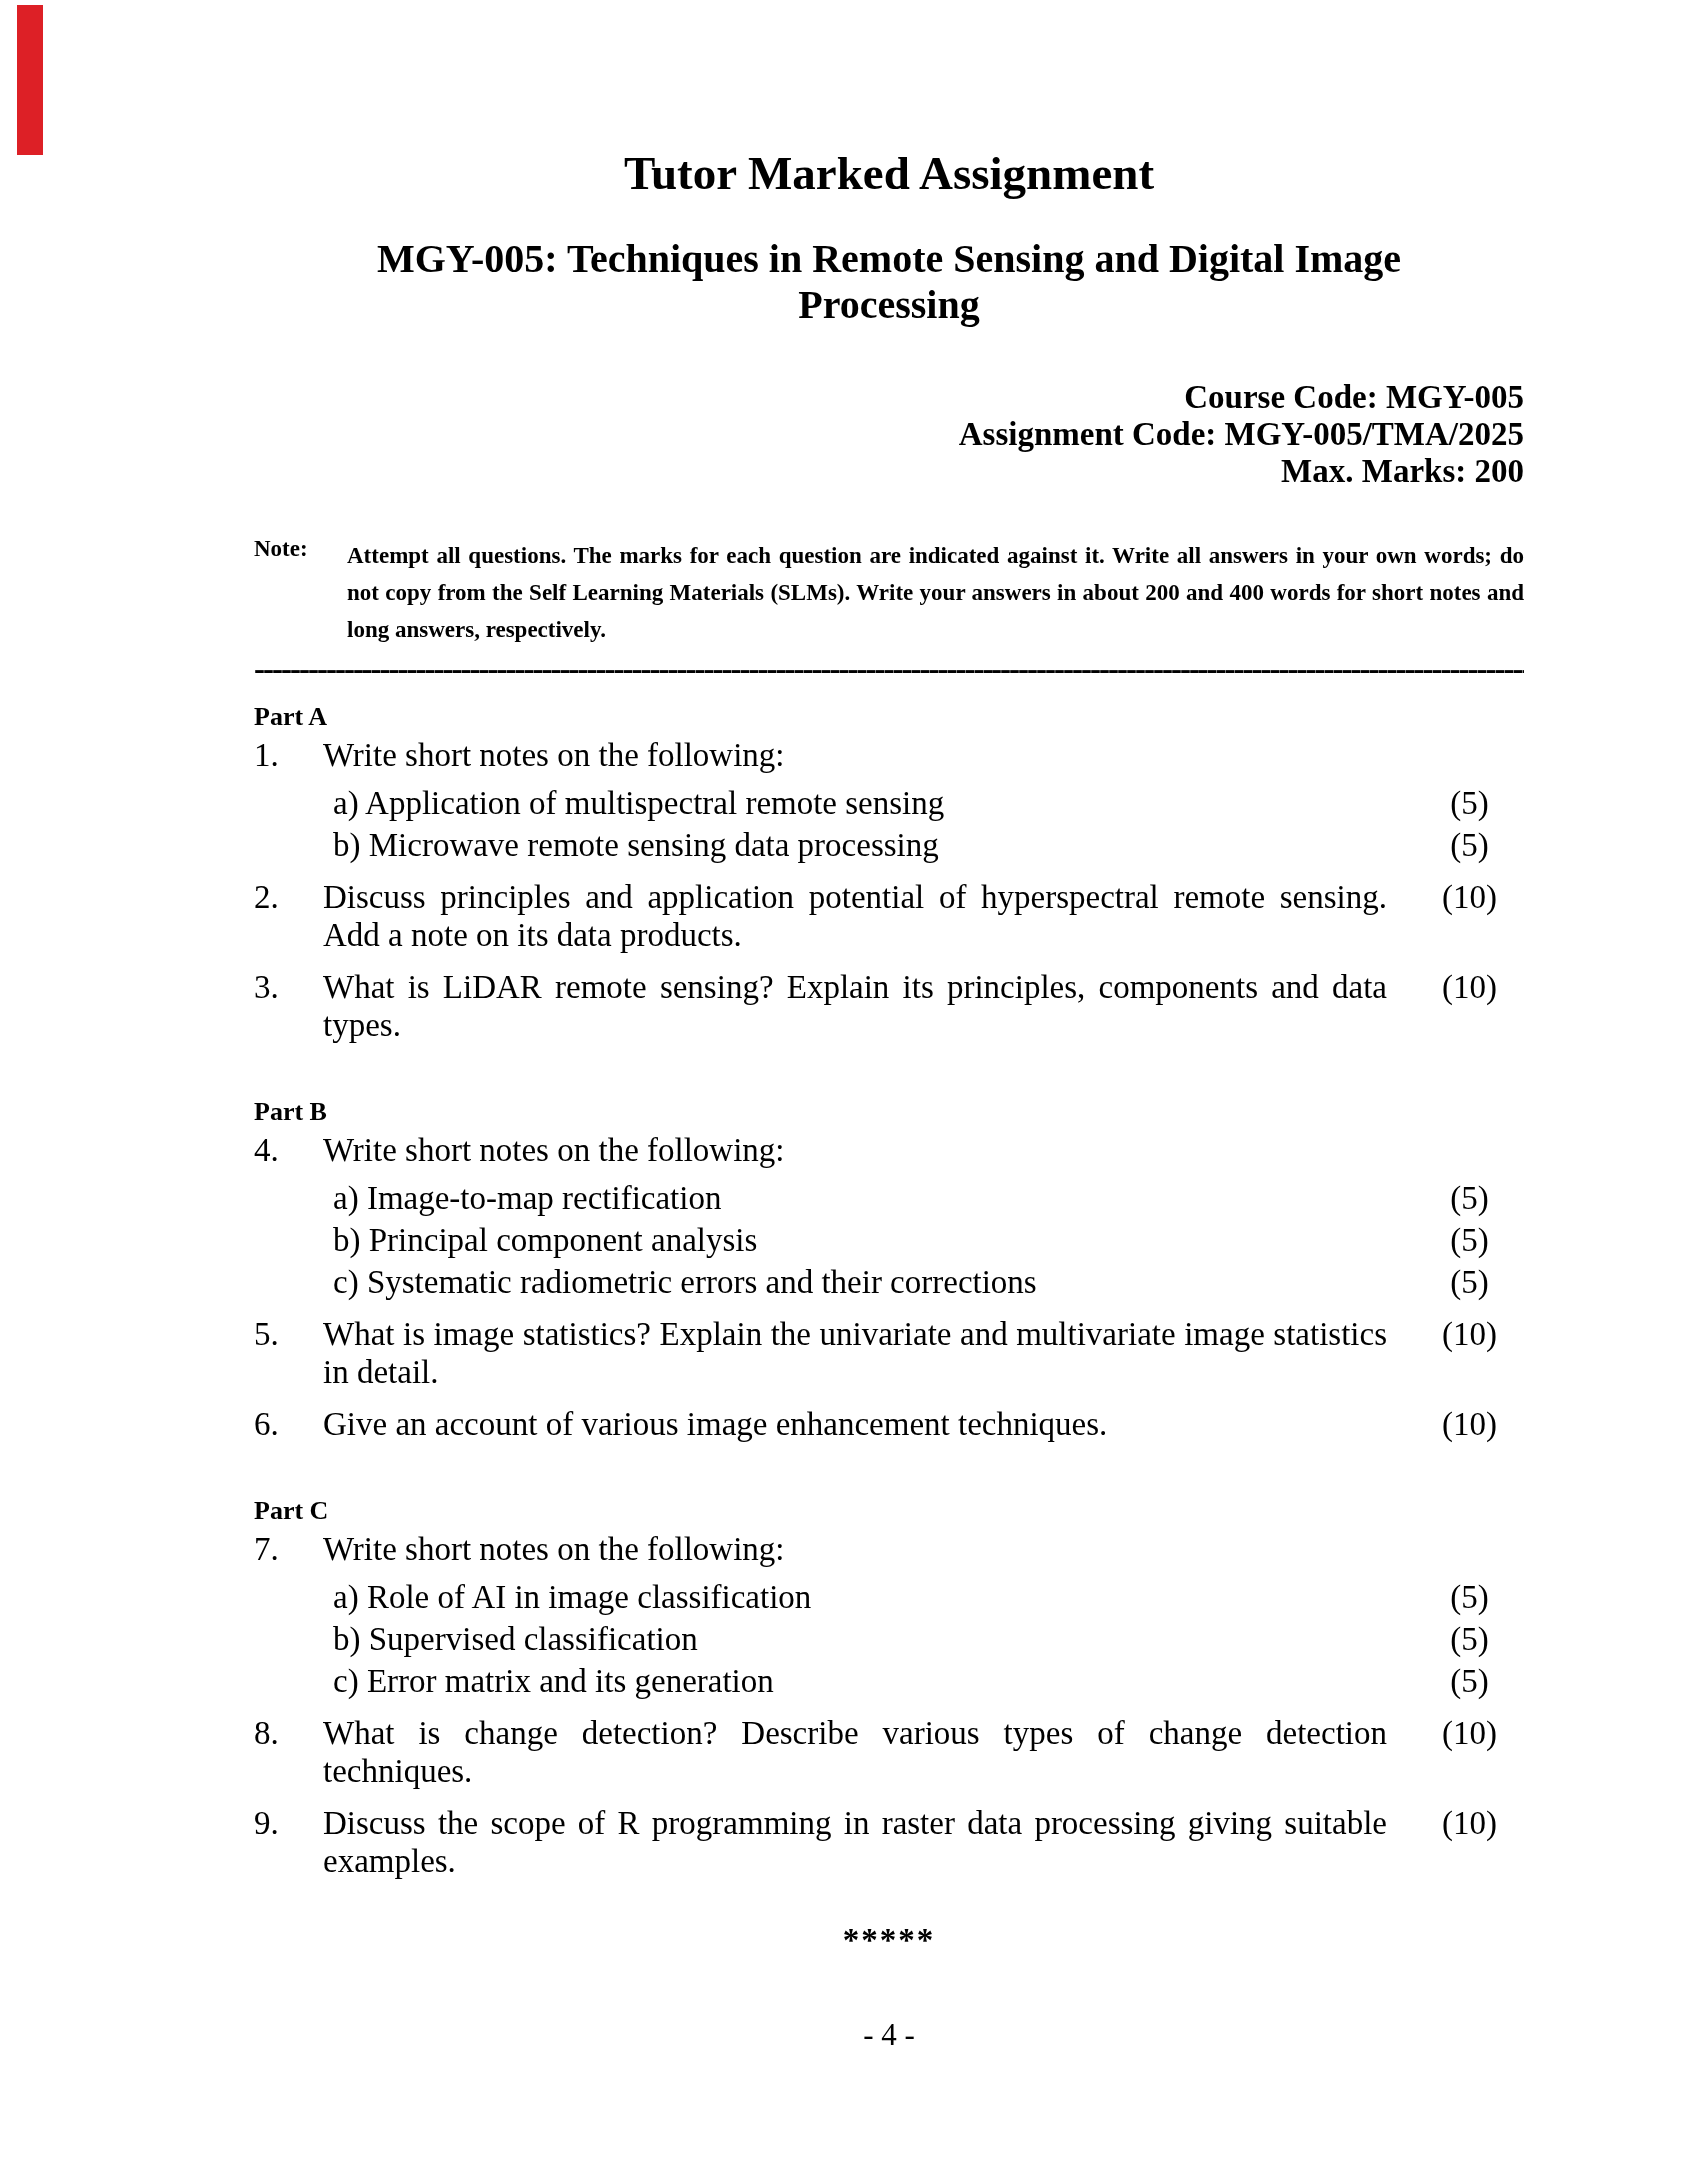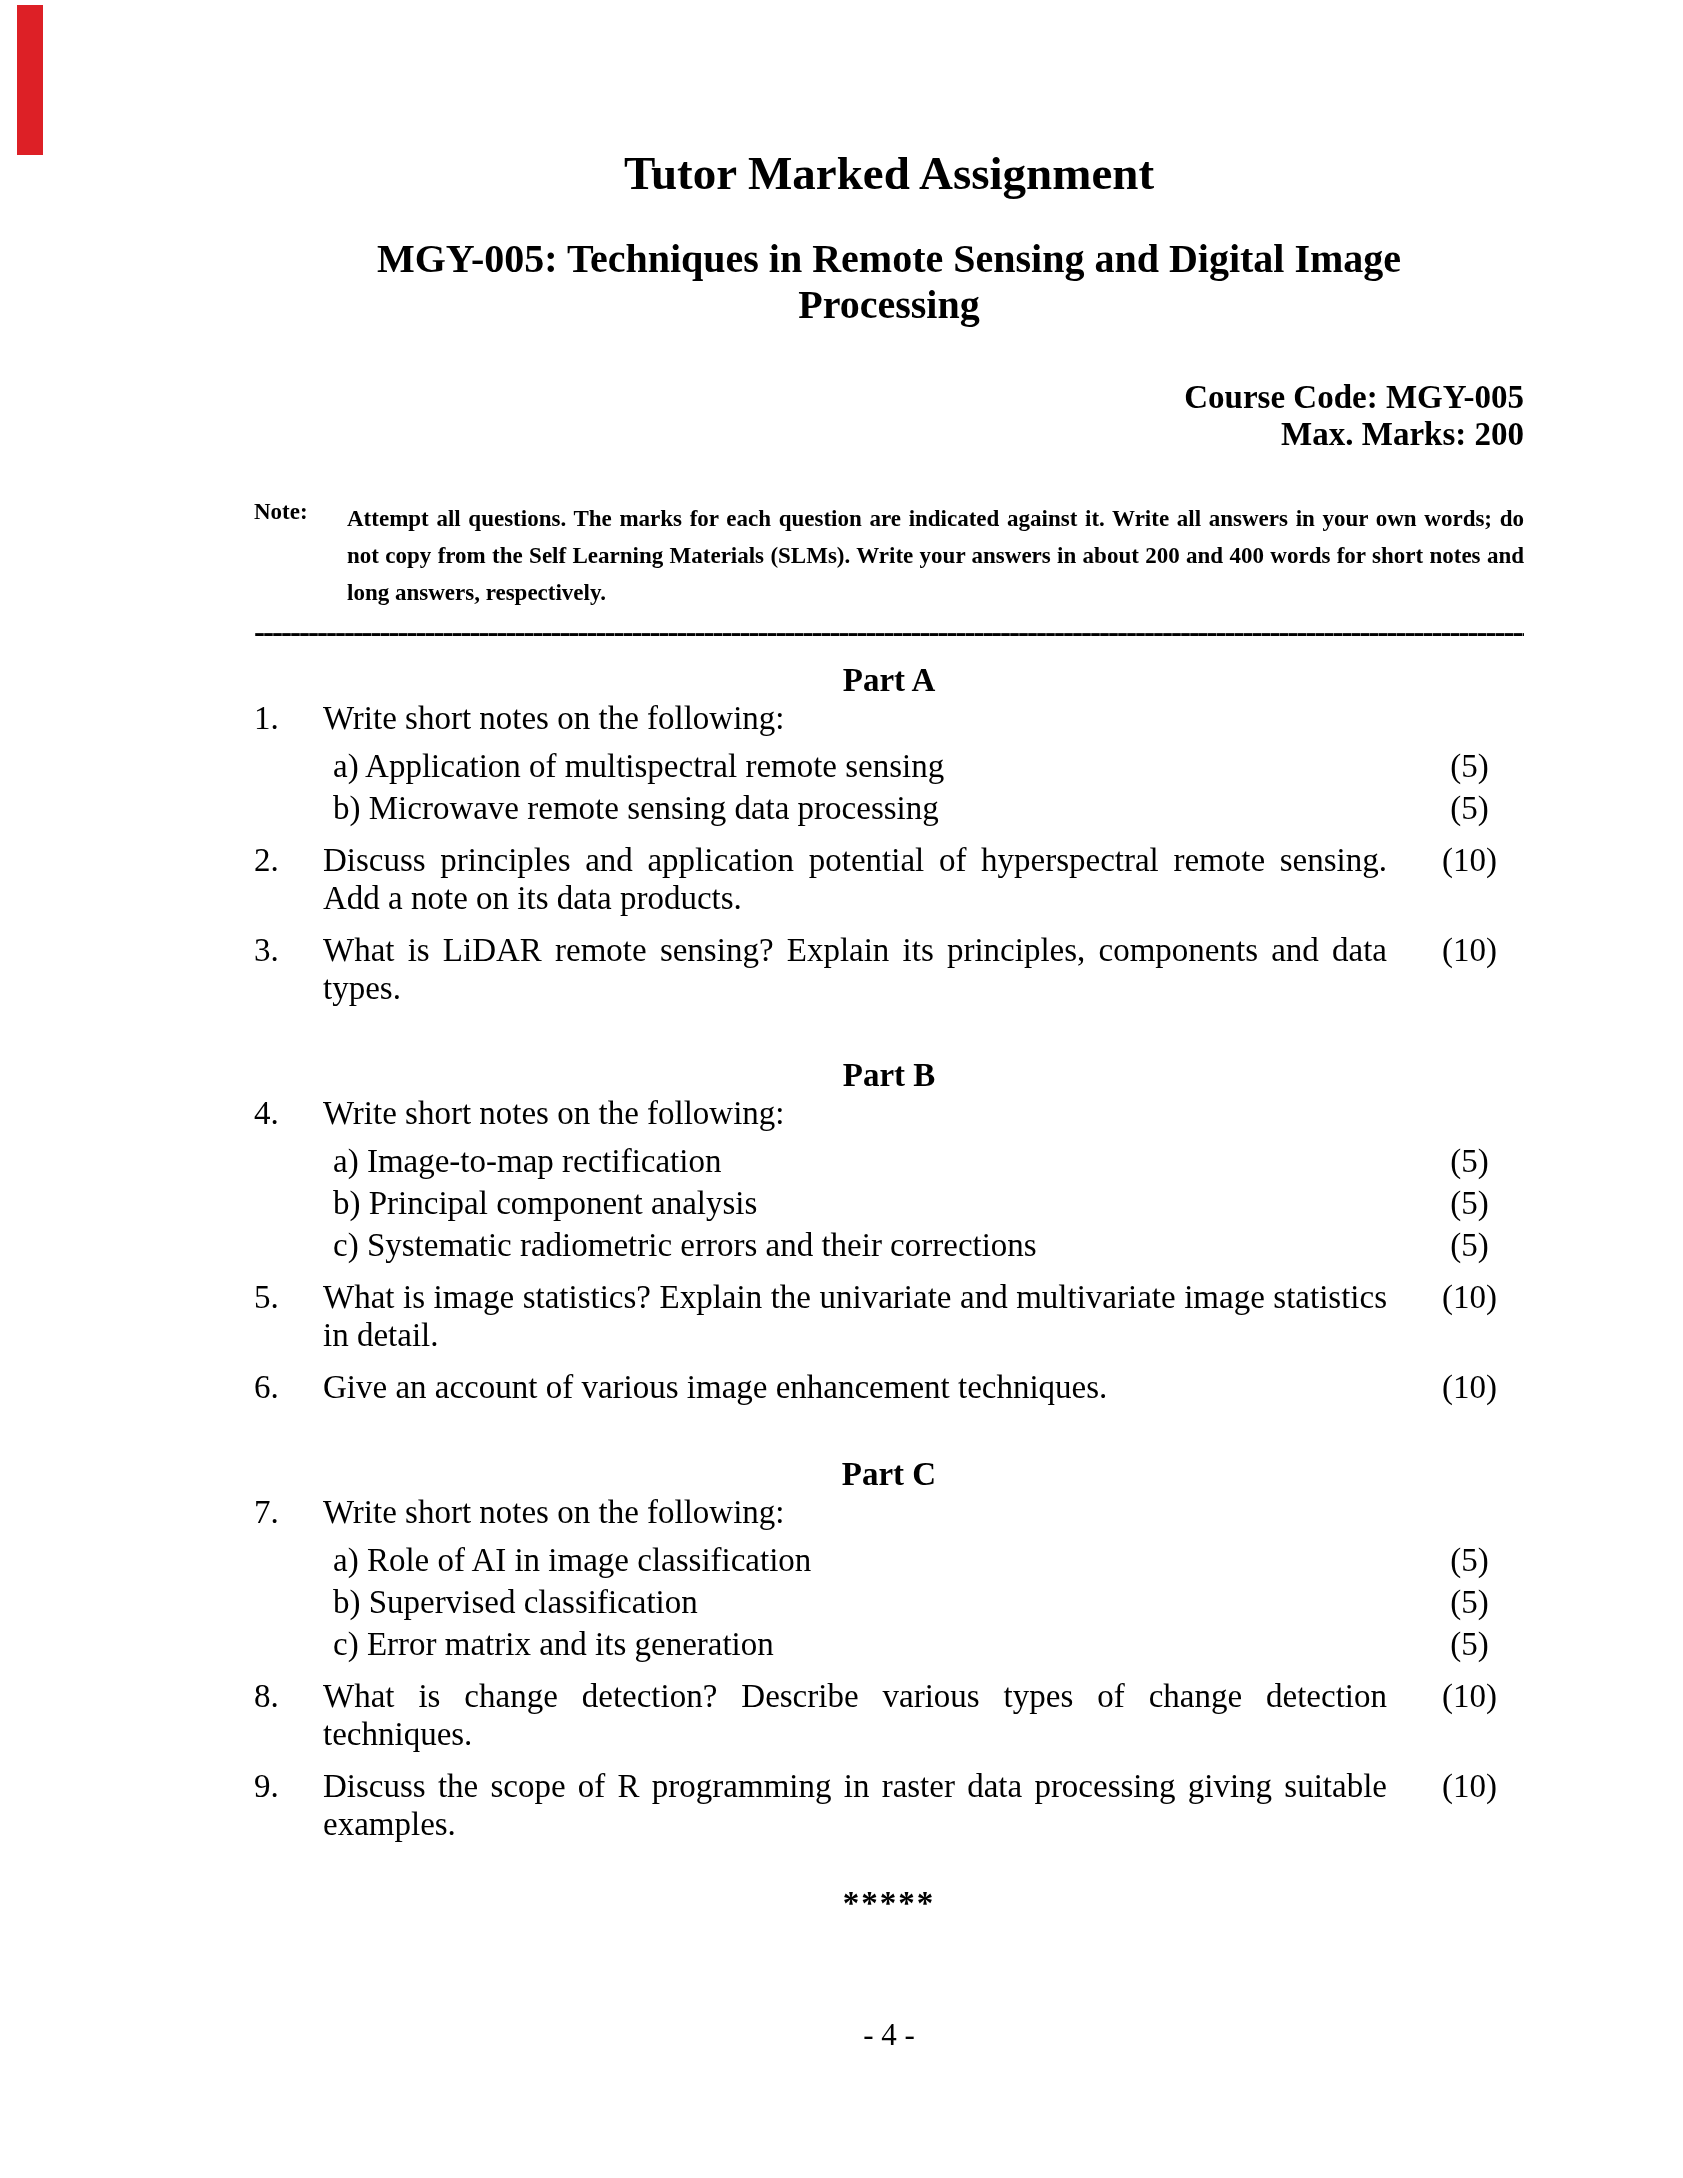--- a/index.html
+++ b/index.html
@@ -62,22 +62,22 @@
     overflow: hidden;
     white-space: nowrap;
     font-size: 33px;
     font-weight: 700;
     letter-spacing: -2px;
     line-height: 30px;
   }
   .section { margin-top: 49px; }
   .section.first { margin-top: 14px; }
   .part-heading {
-    text-align: center;
-    font-size: 33px;
+    text-align: left;
+    font-size: 26px;
     font-weight: 700;
     line-height: 38px;
   }
   .q, .sub {
     display: flex;
     align-items: flex-start;
     font-size: 33px;
     line-height: 38px;
   }
   .q { margin-top: 14px; }
@@ -117,20 +117,21 @@
 
     <div class="title1">Tutor Marked Assignment</div>
 
     <div class="title2">
       <div>MGY-005: Techniques in Remote Sensing and Digital Image</div>
       <div>Processing</div>
     </div>
 
     <div class="codes">
       <div>Course Code: MGY-005</div>
+      <div>Assignment Code: MGY-005/TMA/2025</div>
       <div>Max. Marks: 200</div>
     </div>
 
     <div class="note">
       <div class="note-label">Note:</div>
       <div class="note-text">Attempt all questions. The marks for each question are indicated against it. Write all answers in your own words; do not copy from the Self Learning Materials (SLMs). Write your answers in about 200 and 400 words for short notes and long answers, respectively.</div>
     </div>
 
     <div class="dashes">------------------------------------------------------------------------------------------------------------------------------------------------------------------------------------</div>
 

